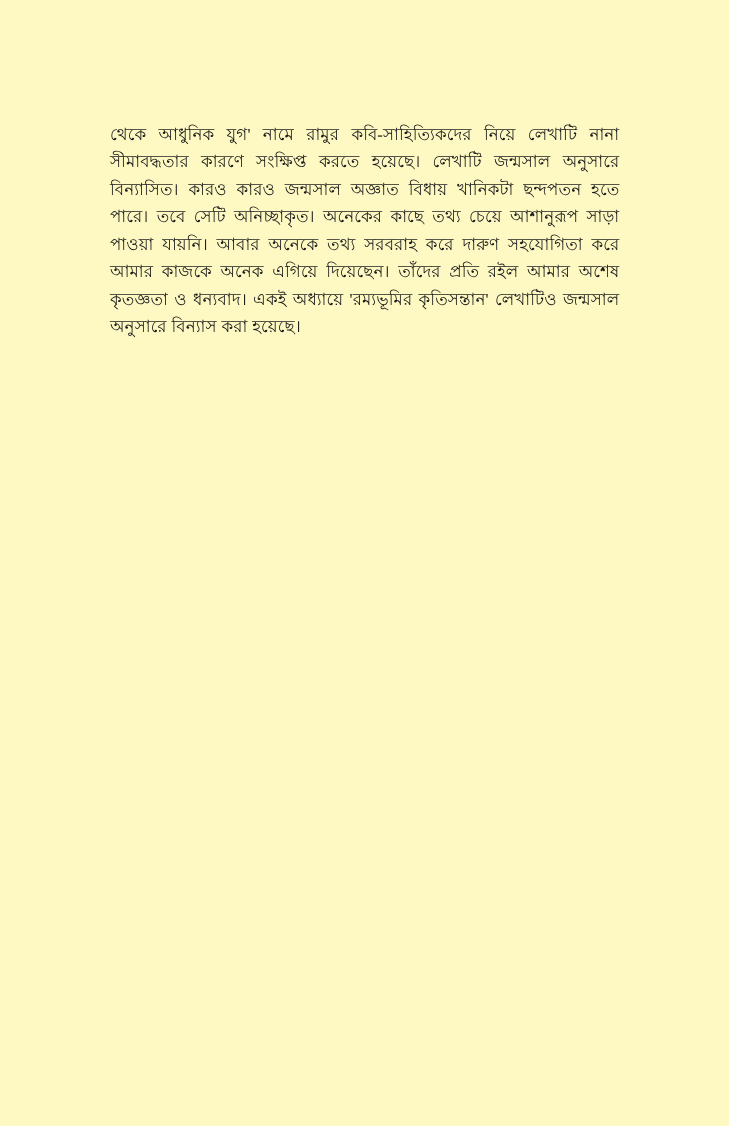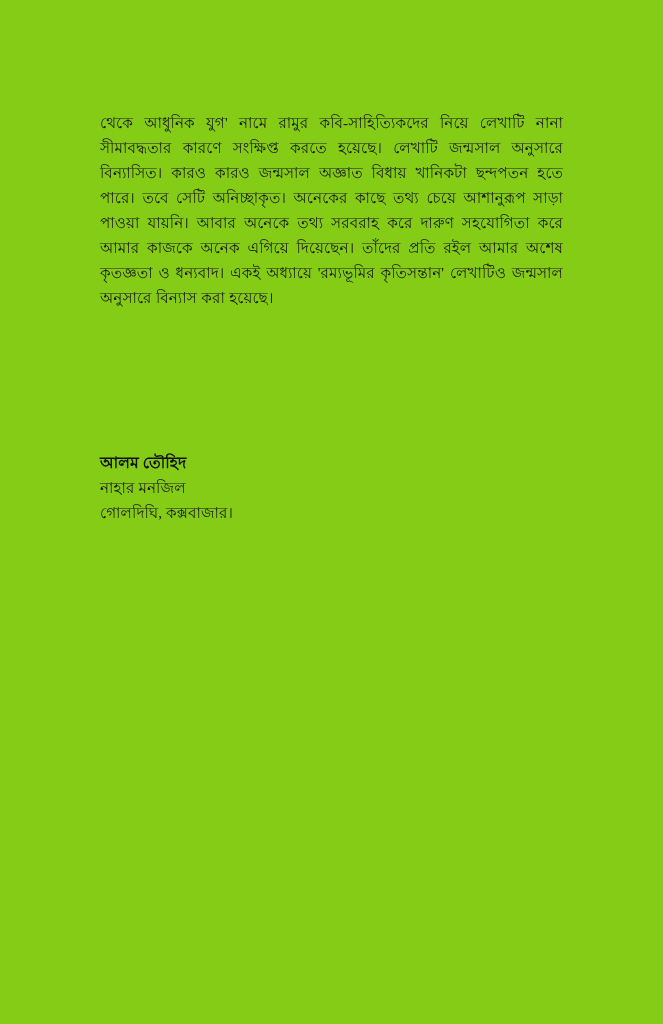--- a/index.html
+++ b/index.html
@@ -6,21 +6,21 @@
   html, body {
     margin: 0;
     padding: 0;
     background: #ffffff;
   }
 
   .page {
     position: relative;
     width: 663px;
     height: 1024px;
-    background: #84cc16;
+    background: #fef9c3;
     overflow: hidden;
     font-family: "Liberation Serif", "DejaVu Serif", serif;
     -webkit-font-smoothing: antialiased;
   }
 
   .text-block {
     position: absolute;
     left: 100px;
     top: 110px;
     width: 463px;
@@ -69,19 +69,14 @@
 </style>
 </head>
 <body>
 
 <div class="page">
 
   <div class="text-block">
     <p class="body-par">থেকে আধুনিক যুগ' নামে রামুর কবি-সাহিত্যিকদের নিয়ে লেখাটি নানা সীমাবদ্ধতার কারণে সংক্ষিপ্ত করতে হয়েছে। লেখাটি জন্মসাল অনুসারে বিন্যাসিত। কারও কারও জন্মসাল অজ্ঞাত বিধায় খানিকটা ছন্দপতন হতে পারে। তবে সেটি অনিচ্ছাকৃত। অনেকের কাছে তথ্য চেয়ে আশানুরূপ সাড়া পাওয়া যায়নি। আবার অনেকে তথ্য সরবরাহ করে দারুণ সহযোগিতা করে আমার কাজকে অনেক এগিয়ে দিয়েছেন। তাঁদের প্রতি রইল আমার অশেষ কৃতজ্ঞতা ও ধন্যবাদ। একই অধ্যায়ে 'রম্যভূমির কৃতিসন্তান' লেখাটিও জন্মসাল অনুসারে বিন্যাস করা হয়েছে।</p>
   </div>
 
-  <div class="signature-block">
-    <p class="sig-name">আলম তৌহিদ</p>
-    <p class="sig-line">নাহার মনজিল</p>
-    <p class="sig-line">গোলদিঘি, কক্সবাজার।</p>
-  </div>
 
 </div>
 
 </body></html>

